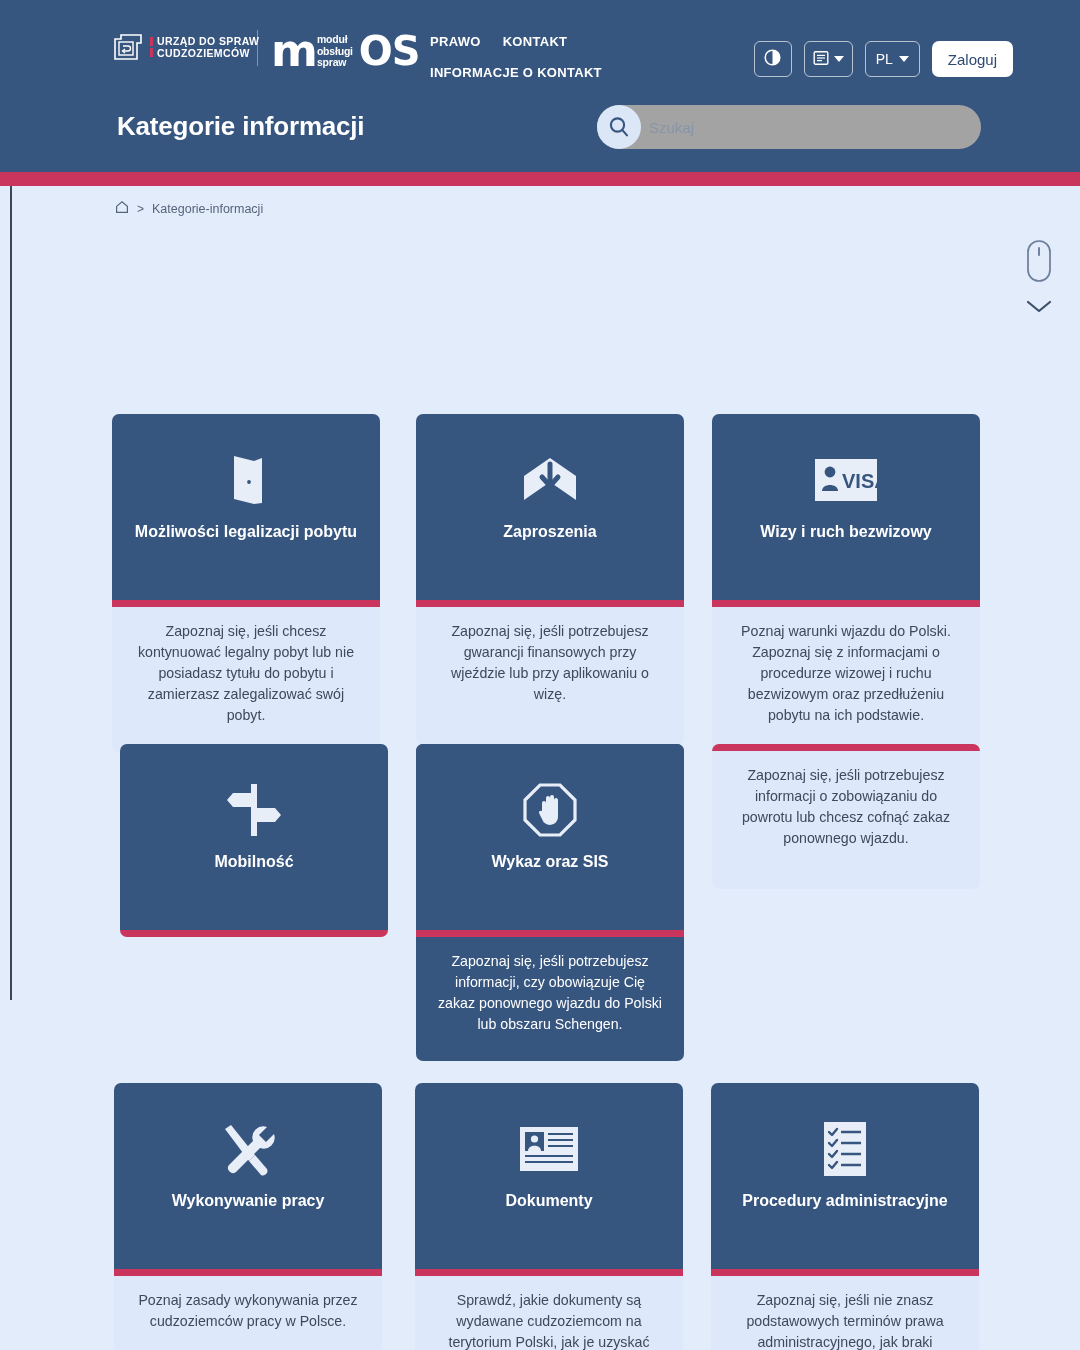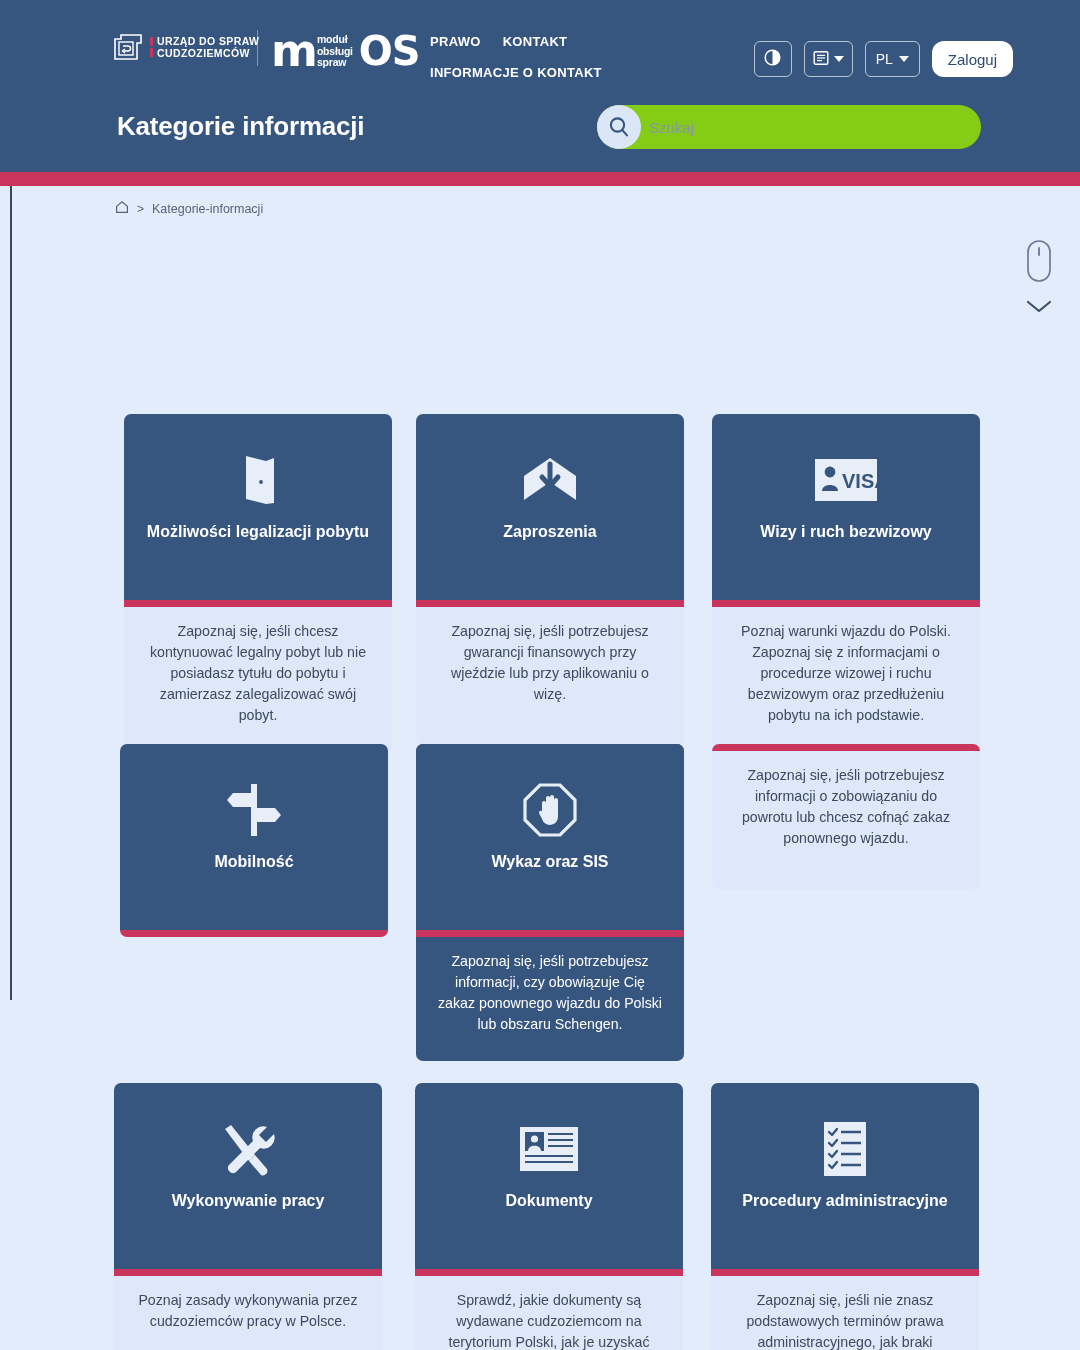--- a/index.html
+++ b/index.html
@@ -173,21 +173,21 @@
     width: 0; height: 0;
     border-left: 5px solid transparent;
     border-right: 5px solid transparent;
     border-top: 6px solid #ffffff;
   }
   .login-btn {
     height: 36px;
     padding: 0 16px;
     background: #ffffff;
     border: none;
-    border-radius: 12px;
+    border-radius: 7px;
     color: #2d4a70;
     font-family: "Liberation Sans", sans-serif;
     font-size: 15px;
     cursor: pointer;
     display: flex;
     align-items: center;
   }
 
   
   .header-bottom {
@@ -204,21 +204,21 @@
     font-size: 26px;
     font-weight: bold;
     letter-spacing: -0.2px;
   }
   .search-wrap {
     position: absolute;
     left: 597px;
     top: 9px;
     width: 384px;
     height: 44px;
-    background: #84cc16;
+    background: #a3a3a3;
     border-radius: 22px;
     display: flex;
     align-items: center;
   }
   .search-circle {
     position: absolute;
     left: 0; top: 0;
     width: 44px; height: 44px;
     border-radius: 50%;
     background: #dbe6f7;
@@ -344,21 +344,21 @@
     font-size: 14.2px;
     line-height: 21px;
     text-align: center;
   }
 
   
   .card.is-active { background: #36557f; }
   .card.is-active .card-body { color: #ffffff; }
 
   
-  .c0 { left: 124px; top: 228px; }
+  .c0 { left: 112px; top: 228px; }
   .c1 { left: 416px; top: 228px; }
   .c2 { left: 712px; top: 228px; }
   
   .c3 { left: 120px; top: 558px; }
   .c4 { left: 416px; top: 558px; }
   .c5 { left: 712px; top: 558px; }
   
   .c6 { left: 114px; top: 897px; }
   .c7 { left: 415px; top: 897px; }
   .c8 { left: 711px; top: 897px; }

